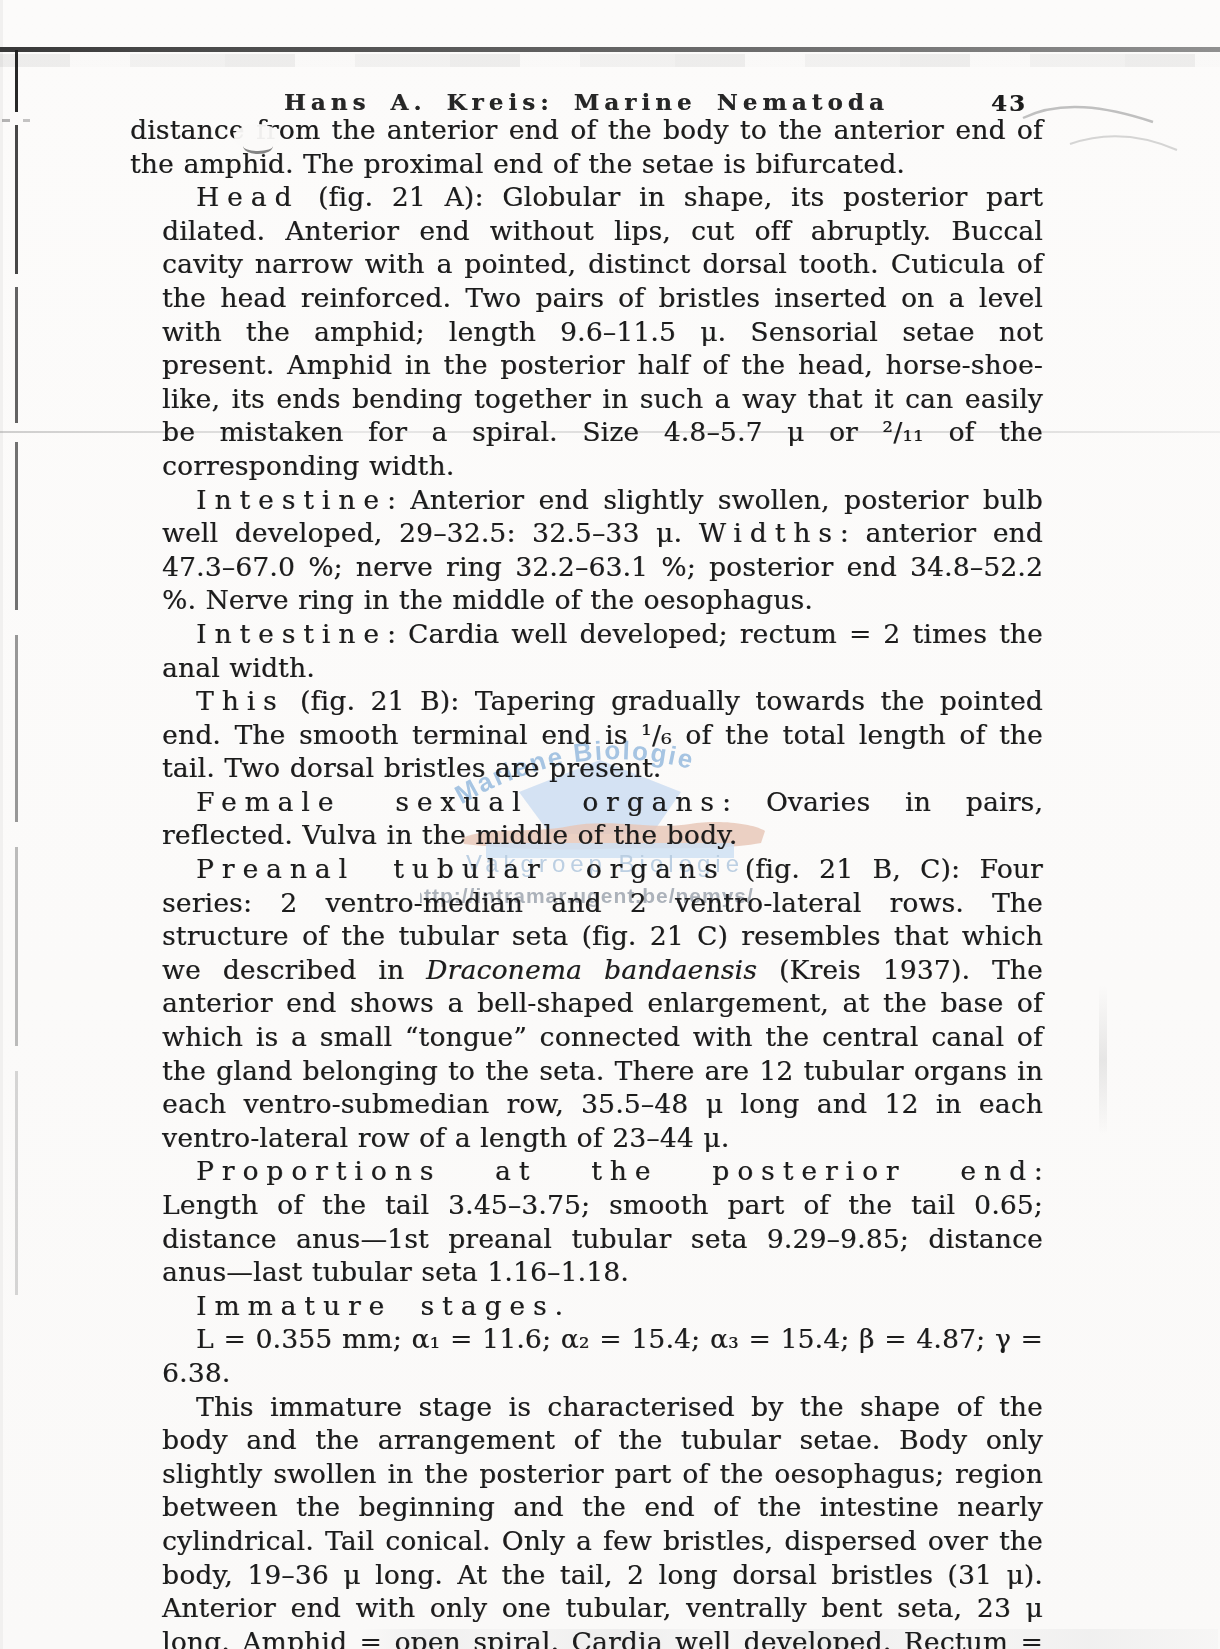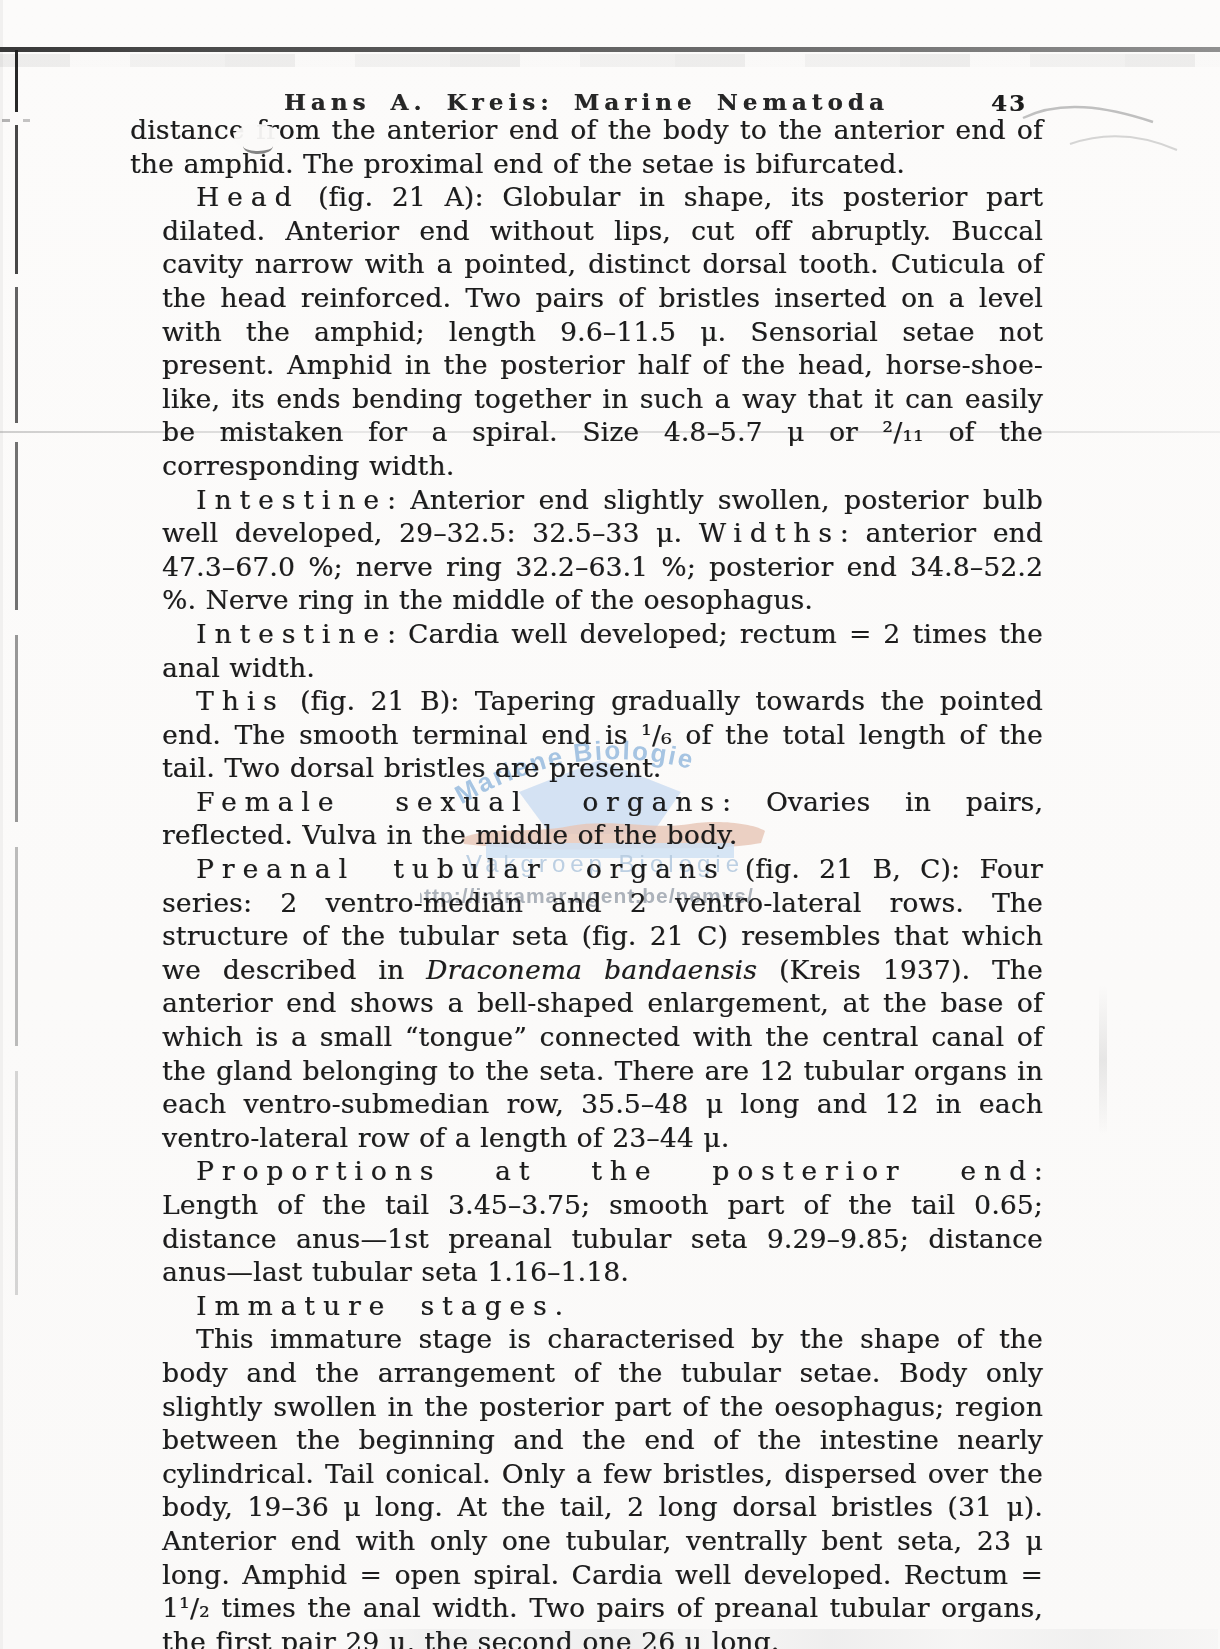--- a/index.html
+++ b/index.html
@@ -105,16 +105,17 @@
   <main class="article">
       <p class="para"><span class="seg">distance from the anterior end of the body to the anterior end of the amphid. The proximal end of the setae is bifurcated.</span></p>
       <p class="para indent"><span class="seg spaced">Head</span><span class="seg"> (fig. 21 A): Globular in shape, its posterior part dilated. Anterior end without lips, cut off abruptly. Buccal cavity narrow with a pointed, distinct dorsal tooth. Cuticula of the head reinforced. Two pairs of bristles inserted on a level with the amphid; length 9.6–11.5 μ. Sensorial setae not present. Amphid in the posterior half of the head, horse-shoe-like, its ends bending together in such a way that it can easily be mistaken for a spiral. Size 4.8–5.7 μ or ²/₁₁ of the corresponding width.</span></p>
       <p class="para indent"><span class="seg spaced">Intestine</span><span class="seg">: Anterior end slightly swollen, posterior bulb well developed, 29–32.5: 32.5–33 μ. </span><span class="seg spaced">Widths</span><span class="seg">: anterior end 47.3–67.0 %; nerve ring 32.2–63.1 %; posterior end 34.8–52.2 %. Nerve ring in the middle of the oesophagus.</span></p>
       <p class="para indent"><span class="seg spaced">Intestine</span><span class="seg">: Cardia well developed; rectum = 2 times the anal width.</span></p>
       <p class="para indent"><span class="seg spaced">This</span><span class="seg"> (fig. 21 B): Tapering gradually towards the pointed end. The smooth terminal end is ¹/₆ of the total length of the tail. Two dorsal bristles are present.</span></p>
       <p class="para indent"><span class="seg spaced">Female sexual organs</span><span class="seg">: Ovaries in pairs, reflected. Vulva in the middle of the body.</span></p>
       <p class="para indent"><span class="seg spaced">Preanal tubular organs</span><span class="seg"> (fig. 21 B, C): Four series: 2 ventro-median and 2 ventro-lateral rows. The structure of the tubular seta (fig. 21 C) resembles that which we described in </span><span class="seg italic">Draconema bandaensis</span><span class="seg"> (Kreis 1937). The anterior end shows a bell-shaped enlargement, at the base of which is a small “tongue” connected with the central canal of the gland belonging to the seta. There are 12 tubular organs in each ventro-submedian row, 35.5–48 μ long and 12 in each ventro-lateral row of a length of 23–44 μ.</span></p>
       <p class="para indent"><span class="seg spaced">Proportions at the posterior end</span><span class="seg">: Length of the tail 3.45–3.75; smooth part of the tail 0.65; distance anus—1st preanal tubular seta 9.29–9.85; distance anus—last tubular seta 1.16–1.18.</span></p>
       <p class="para indent"><span class="seg spaced">Immature stages.</span></p>
+      <p class="para indent"><span class="seg">L = 0.355 mm; α₁ = 11.6; α₂ = 15.4; α₃ = 15.4; β = 4.87; γ = 6.38.</span></p>
       <p class="para indent"><span class="seg">This immature stage is characterised by the shape of the body and the arrangement of the tubular setae. Body only slightly swollen in the posterior part of the oesophagus; region between the beginning and the end of the intestine nearly cylindrical. Tail conical. Only a few bristles, dispersed over the body, 19–36 μ long. At the tail, 2 long dorsal bristles (31 μ). Anterior end with only one tubular, ventrally bent seta, 23 μ long. Amphid = open spiral. Cardia well developed. Rectum = 1¹/₂ times the anal width. Two pairs of preanal tubular organs, the first pair 29 μ, the second one 26 μ long.</span></p>
     </main>
 
 </div>
 
 </body></html>

